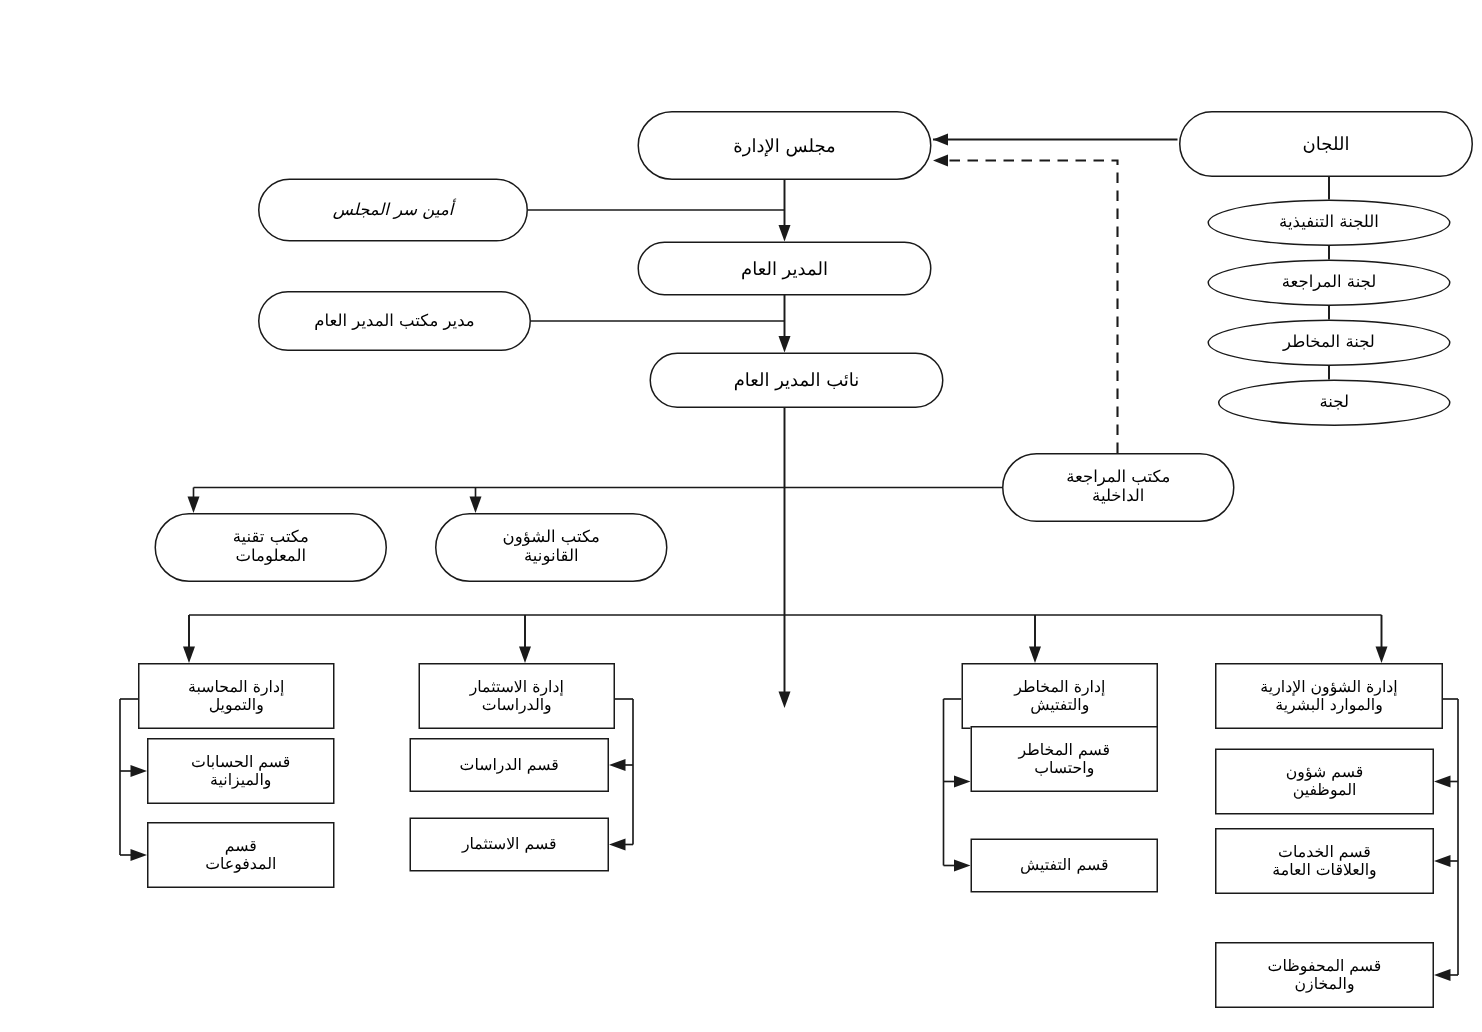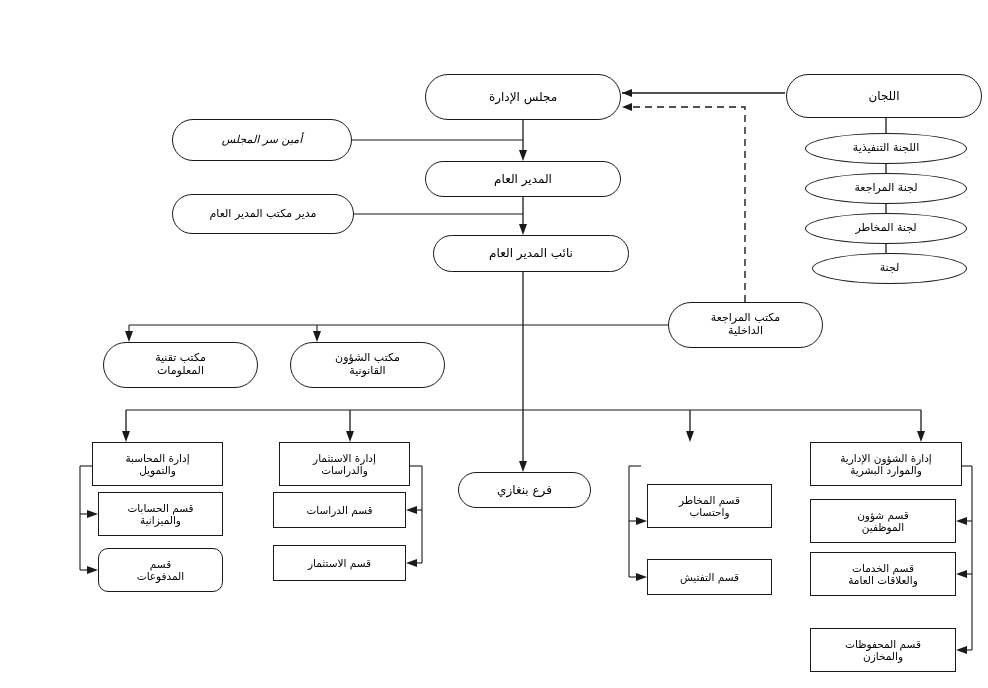--- a/index.html
+++ b/index.html
@@ -144,38 +144,39 @@
 
   <div class="node pill t11" style="left:668px;top:302px;width:155px;height:46px;">مكتب المراجعة
 الداخلية</div>
 
   <div class="node pill t11" style="left:103px;top:342px;width:155px;height:46px;">مكتب تقنية
 المعلومات</div>
 
   <div class="node pill t11" style="left:290px;top:342px;width:155px;height:46px;">مكتب الشؤون
 القانونية</div>
 
-  <div class="node pill t12" style="left:458px;top:472px;width:133px;height:36px;">فرع بنغازي</div>
 
   <div class="node rect t105" style="left:92px;top:442px;width:131px;height:44px;">إدارة المحاسبة
 والتمويل</div>
 
   <div class="node rect t105" style="left:98px;top:492px;width:125px;height:44px;">قسم الحسابات
 والميزانية</div>
 
-  <div class="node rect t105" style="left:98px;top:548px;width:125px;height:44px;border-radius:10px;">قسم
+  <div class="node rect t105" style="left:98px;top:548px;width:125px;height:44px;">قسم
 المدفوعات</div>
 
   <div class="node rect t105" style="left:279px;top:442px;width:131px;height:44px;">إدارة الاستثمار
 والدراسات</div>
 
   <div class="node rect t105" style="left:273px;top:492px;width:133px;height:36px;">قسم الدراسات</div>
 
   <div class="node rect t105" style="left:273px;top:545px;width:133px;height:36px;">قسم الاستثمار</div>
 
+  <div class="node rect t105" style="left:641px;top:442px;width:131px;height:44px;">إدارة المخاطر
+والتفتيش</div>
 
   <div class="node rect t105" style="left:647px;top:484px;width:125px;height:44px;">قسم المخاطر
 واحتساب</div>
 
   <div class="node rect t105" style="left:647px;top:559px;width:125px;height:36px;">قسم التفتيش</div>
 
   <div class="node rect t105" style="left:810px;top:442px;width:152px;height:44px;">إدارة الشؤون الإدارية
 والموارد البشرية</div>
 
   <div class="node rect t105" style="left:810px;top:499px;width:146px;height:44px;">قسم شؤون

